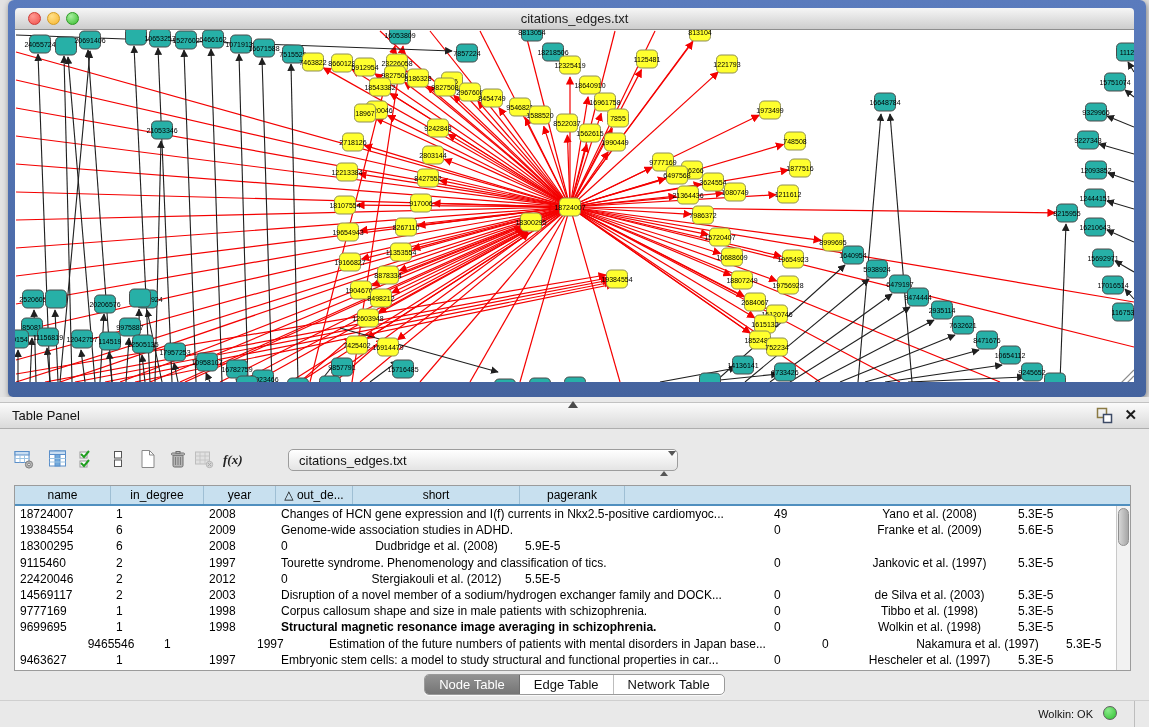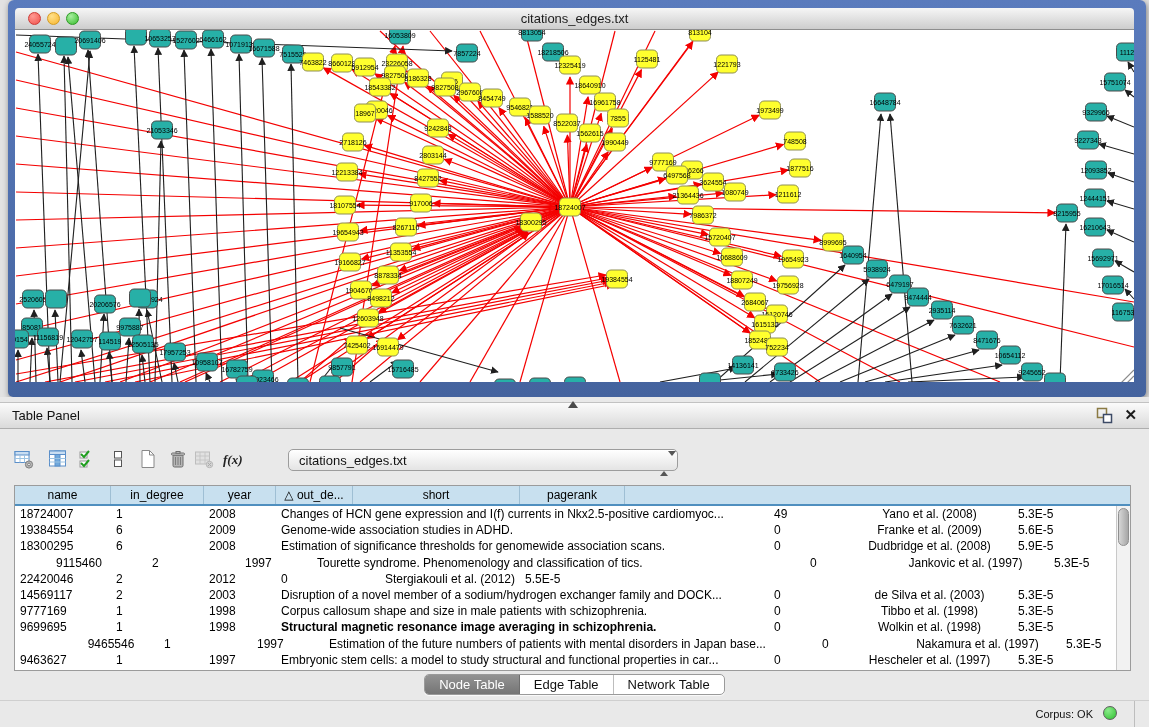--- a/index.html
+++ b/index.html
@@ -592,40 +592,39 @@
           <div class="td" style="width: 72px; text-align: left;">2009</div>
           <div class="td" style="width: 493px; text-align: left;">Genome-wide association studies in ADHD.</div>
           <div class="td" style="width: 77px; text-align: left;">0</div>
           <div class="td" style="width: 167px; text-align: center;">Franke et al. (2009)</div>
           <div class="td" style="width: 105px; text-align: left;">5.6E-5</div>
         </div>
         <div class="tr">
           <div class="td" style="width: 96px; text-align: left;">18300295</div>
           <div class="td" style="width: 93px; text-align: left;">6</div>
           <div class="td" style="width: 72px; text-align: left;">2008</div>
-          <div class="td" style="width: 493px; text-align: left;">Estimation of significance thresholds for genomewide association scans.</div>
           <div class="td" style="width: 77px; text-align: left;">0</div>
           <div class="td" style="width: 167px; text-align: center;">Dudbridge et al. (2008)</div>
           <div class="td" style="width: 105px; text-align: left;">5.9E-5</div>
         </div>
         <div class="tr">
-          <div class="td" style="width: 96px; text-align: left; margin-left: 36px;">9115460</div>
+          <div class="td" style="width: 96px; text-align: left;">9115460</div>
           <div class="td" style="width: 93px; text-align: left;">2</div>
           <div class="td" style="width: 72px; text-align: left;">1997</div>
           <div class="td" style="width: 493px; text-align: left;">Tourette syndrome. Phenomenology and classification of tics.</div>
           <div class="td" style="width: 77px; text-align: left;">0</div>
           <div class="td" style="width: 167px; text-align: center;">Jankovic et al. (1997)</div>
           <div class="td" style="width: 105px; text-align: left;">5.3E-5</div>
         </div>
         <div class="tr">
           <div class="td" style="width: 96px; text-align: left;">22420046</div>
           <div class="td" style="width: 93px; text-align: left;">2</div>
           <div class="td" style="width: 72px; text-align: left;">2012</div>
           <div class="td" style="width: 77px; text-align: left;">0</div>
-          <div class="td" style="width: 167px; text-align: right;">Stergiakouli et al. (2012)</div>
+          <div class="td" style="width: 167px; text-align: center;">Stergiakouli et al. (2012)</div>
           <div class="td" style="width: 105px; text-align: left;">5.5E-5</div>
         </div>
         <div class="tr">
           <div class="td" style="width: 96px; text-align: left;">14569117</div>
           <div class="td" style="width: 93px; text-align: left;">2</div>
           <div class="td" style="width: 72px; text-align: left;">2003</div>
           <div class="td" style="width: 493px; text-align: left;">Disruption of a novel member of a sodium/hydrogen exchanger family and DOCK...</div>
           <div class="td" style="width: 77px; text-align: left;">0</div>
           <div class="td" style="width: 167px; text-align: center;">de Silva et al. (2003)</div>
           <div class="td" style="width: 105px; text-align: left;">5.3E-5</div>
@@ -674,17 +673,17 @@
 
   <div class="tabsbar">
     <div class="seg" id="segtabs">
         <div class="seg-item active">Node Table</div>
         <div class="seg-item">Edge Table</div>
         <div class="seg-item">Network Table</div>
       </div>
   </div>
 
   <div class="statusbar">
-    <span class="mem-label">Corpus: OK</span>
+    <span class="mem-label">Wolkin: OK</span>
     <span class="mem-dot"></span>
     <span class="status-sep"></span>
   </div>
 </div>
 
 </body></html>

